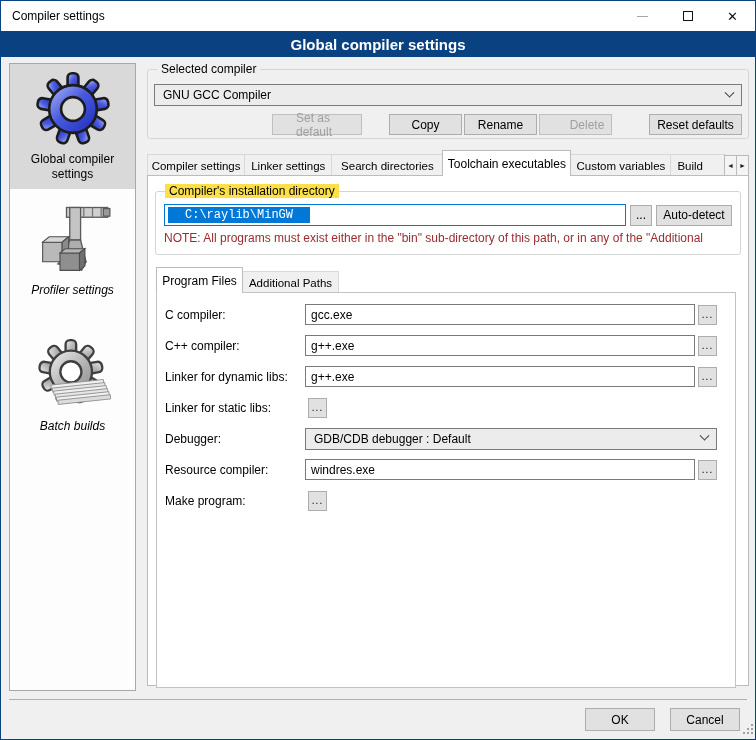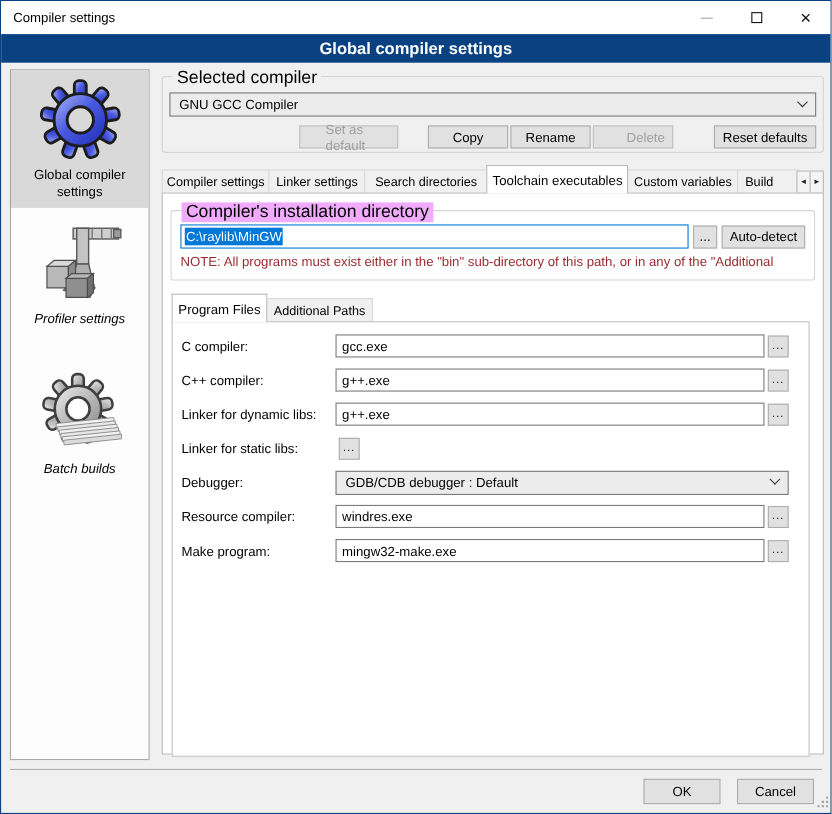--- a/index.html
+++ b/index.html
@@ -27,22 +27,22 @@
   .side-item .icon-wrap { width:80px; height:80px; display:flex; align-items:center; justify-content:center; }
   .side-label { font-size:12px; line-height:15px; margin-top:3px; }
   .side-item + .side-item { margin-top:6px;font-style:italic; }
   .side-item:nth-child(3) { margin-top:26px; }
 
   
   .main { position:absolute; left:146px; top:56px; width:602px; }
 
   
   .groupbox { position:relative; border:1px solid #d5d5d5; border-radius:3px; }
-  .groupbox > .legend { position:absolute; top:-8px; left:9px; padding:0 4px; font-size:16px; background:#f0f0f0; }
-  .groupbox.on-white > .legend { background:#f0abfc; }
+  .groupbox > .legend { position:absolute; top:-8px; left:9px; padding:0 4px; font-size:12px; background:#f0f0f0; }
+  .groupbox.on-white > .legend { background:#fde047; }
 
   .gb-compiler { margin-top:12px; height:70px; padding:14px 6px 0 6px; }
 
   
   .combo { height:22px; background:#ececec; border:1px solid #7a7a7a; display:flex; align-items:center; padding:0 8px; cursor:default; }
   .combo .combo-text { flex:1; font-size:12px; }
   .chevron { width:7px; height:7px; border-right:1px solid #3c3c3c; border-bottom:1px solid #3c3c3c; transform:rotate(45deg) translate(-2px,-2px); }
 
   
   .btn { background:#e1e1e1; border:1px solid #adadad; font-family:"Liberation Sans", sans-serif; font-size:12px; color:#000; height:21px; display:flex; align-items:center; justify-content:center; cursor:default; }
@@ -61,21 +61,21 @@
   .tab-scroll { display:flex; margin-left:auto; }
   .tab-arrow { width:13px; height:21px; background:#f4f4f4; border:1px solid #b9b9b9; display:flex; align-items:center; justify-content:center; font-size:7px; color:#222; margin-left:-1px; cursor:default; }
 
   
   .page-outer { background:#ffffff; border:1px solid #bcbcbc; margin-top:-1px; height:511px; position:relative; z-index:1; padding:14px 7px 0 7px; }
 
   .gb-install { height:64px; padding:12px 8px 0 8px; margin-top:1px; }
   .dir-row { display:flex; align-items:center; }
   .textfield { height:22px; background:#fff; border:1px solid #7a7a7a; display:flex; align-items:center; padding:0 3px; font-size:12px; overflow:hidden; white-space:nowrap; }
   .dir-input { flex:1; border:1px solid #0078d7; }
-  .selection { background:#0078d7; color:#fff; padding:1px 1px; }
+  .selection { background:#0078d7; color:#fff; padding:1px 17px;font-family:Liberation Mono, monospace; }
   .btn-browse-dir { width:22px; margin-left:4px; }
   .btn-autodetect { width:76px; margin-left:4px; }
   .note { margin-top:5px; color:#9b2b2f; font-size:12px; white-space:nowrap; overflow:hidden; }
 
   .subtabbar { margin-top:13px; margin-left:1px; height:25px; }
   .page-inner { background:#ffffff; border:1px solid #c3c3c3; margin-top:-1px; margin-left:1px; margin-right:5px; height:396px; padding:11px 18px 0 8px; position:relative; z-index:1; }
 
   .field-row { display:flex; align-items:center; margin-bottom:10px; height:21px; }
   .field-label { width:140px; font-size:12px; flex:none; }
   .field-input { flex:1; height:21px; background:#fff; border:1px solid #7a7a7a; font-family:"Liberation Sans", sans-serif; font-size:12px; padding:0 5px; }
@@ -293,21 +293,20 @@
         </div>
 
         <div class="field-row">
           <div class="field-label">Resource compiler:</div>
           <input class="field-input" value="windres.exe" style="">
           <div class="btn btn-browse">...</div>
         </div>
 
         <div class="field-row">
           <div class="field-label">Make program:</div>
-          <input class="field-input" value="mingw32-make.exe" style="">
           <div class="btn btn-browse">...</div>
         </div>
 
       </div>
     </div>
   </div>
 
   <div class="footer-divider"></div>
   <div class="footer">
     <div class="btn btn-ok">OK</div>

